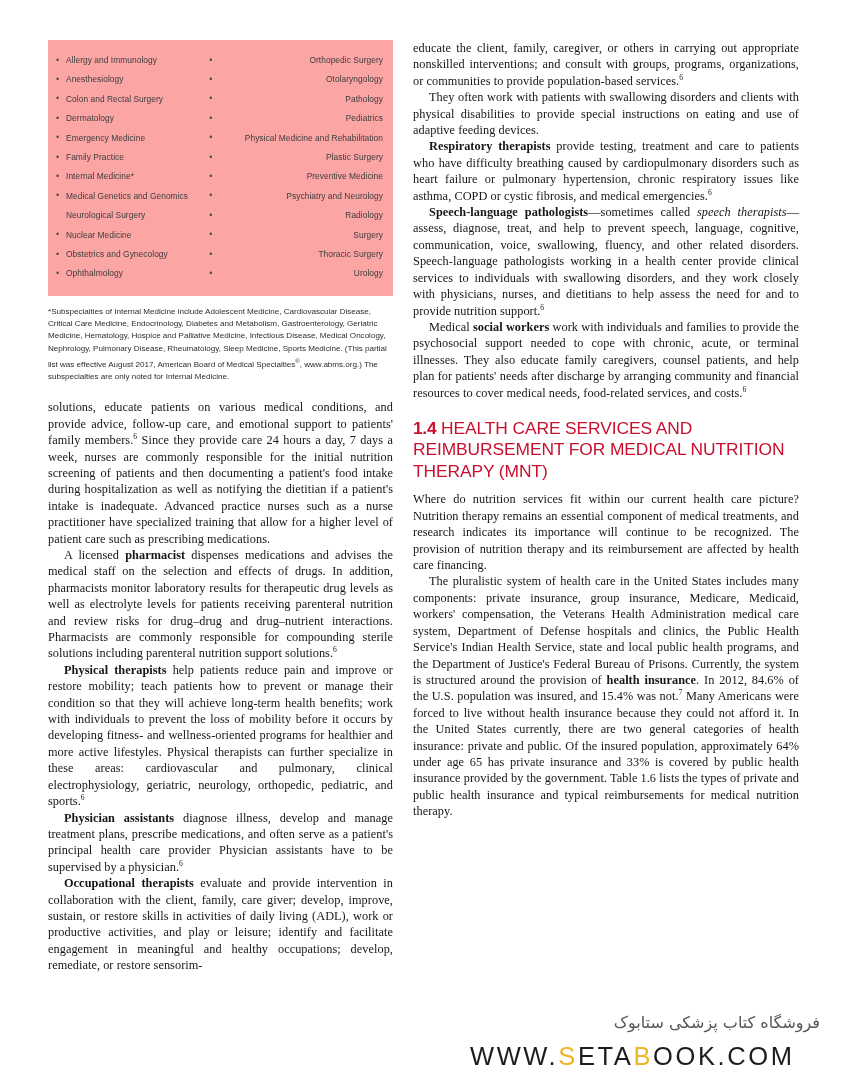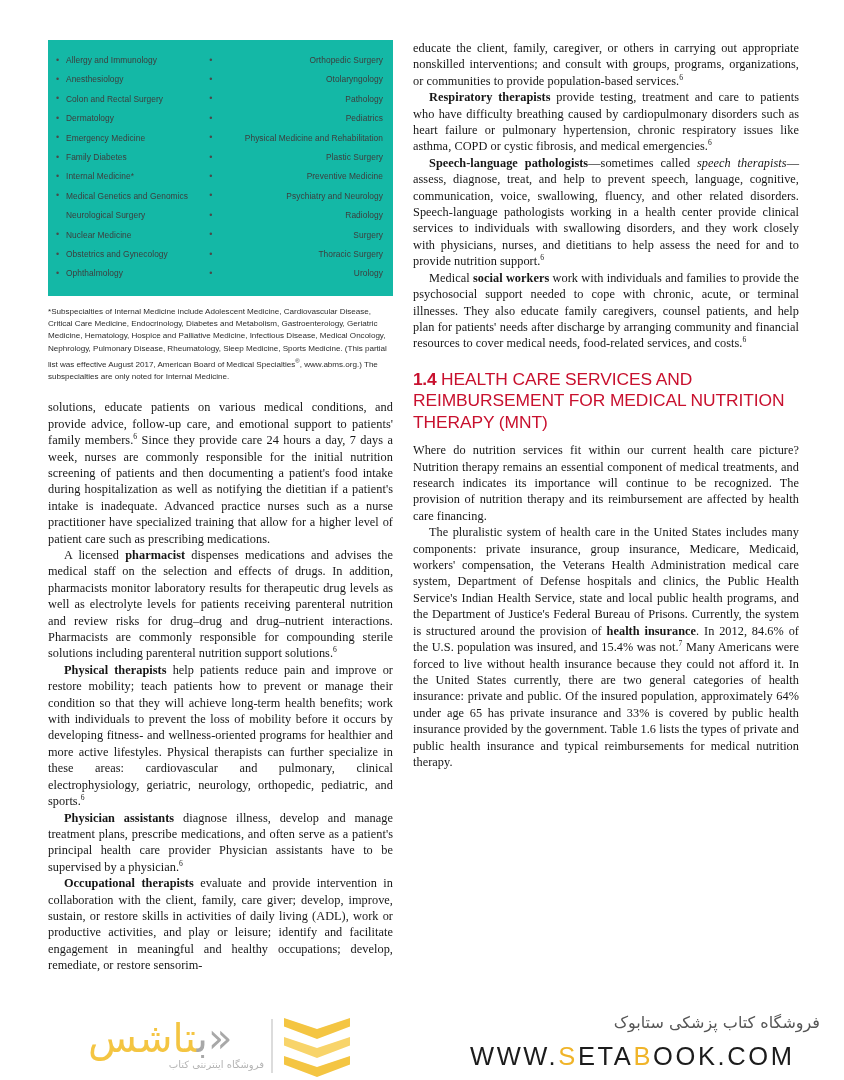--- a/index.html
+++ b/index.html
@@ -48,21 +48,21 @@
   }
   .table-caption .tnum {
     font-weight: bold;
     font-size: 12.1px;
   }
   .table-caption .tttl {
     font-weight: normal;
   }
 
   .table-box {
-    background: #14b8a6;
+    background: #fca5a5;
     padding: 11px 10px 12px 6px;
     width: 345px;
   }
   .table-cols {
     display: flex;
     gap: 0px;
   }
   .table-cols ul {
     list-style: none;
     margin: 0;
@@ -252,21 +252,21 @@
 
 
     <div class="table-box">
       <div class="table-cols">
         <ul class="tcol-a">
           <li>Allergy and Immunology</li>
           <li>Anesthesiology</li>
           <li>Colon and Rectal Surgery</li>
           <li>Dermatology</li>
           <li>Emergency Medicine</li>
-          <li>Family Diabetes</li>
+          <li>Family Practice</li>
           <li>Internal Medicine*</li>
           <li class="multi">Medical Genetics and Genomics Neurological Surgery</li>
           <li>Nuclear Medicine</li>
           <li>Obstetrics and Gynecology</li>
           <li>Ophthalmology</li>
         </ul>
         <ul class="tcol-b">
           <li>Orthopedic Surgery</li>
           <li>Otolaryngology</li>
           <li>Pathology</li>
@@ -295,49 +295,40 @@
 
     <p class="body indent"><span class="b">Physician assistants</span><span> diagnose illness, develop and manage treatment plans, prescribe medications, and often serve as a patient's principal health care provider Physician assistants have to be supervised by a physician.</span><sup class="ref">6</sup></p>
 
     <p class="body indent"><span class="b">Occupational therapists</span><span> evaluate and provide intervention in collaboration with the client, family, care giver; develop, improve, sustain, or restore skills in activities of daily living (ADL), work or productive activities, and play or leisure; identify and facilitate engagement in meaningful and healthy occupations; develop, remediate, or restore sensorim-</span></p>
   </div>
 
   <div class="col-right">
 
     <p class="body noindent"><span>educate the client, family, caregiver, or others in carrying out appropriate nonskilled interventions; and consult with groups, programs, organizations, or communities to provide population-based services.</span><sup class="ref">6</sup></p>
 
+    <p class="body indent"><span>They often work with patients with swallowing disorders and clients with physical disabilities to provide special instructions on eating and use of adaptive feeding devices.</span></p>
 
     <p class="body indent"><span class="b">Respiratory therapists</span><span> provide testing, treatment and care to patients who have difficulty breathing caused by cardiopulmonary disorders such as heart failure or pulmonary hypertension, chronic respiratory issues like asthma, COPD or cystic fibrosis, and medical emergencies.</span><sup class="ref">6</sup></p>
 
     <p class="body indent"><span class="b">Speech-language pathologists</span><span>—sometimes called </span><span class="it">speech therapists</span><span>—assess, diagnose, treat, and help to prevent speech, language, cognitive, communication, voice, swallowing, fluency, and other related disorders. Speech-language pathologists working in a health center provide clinical services to individuals with swallowing disorders, and they work closely with physicians, nurses, and dietitians to help assess the need for and to provide nutrition support.</span><sup class="ref">6</sup></p>
 
     <p class="body indent"><span>Medical </span><span class="b">social workers</span><span> work with individuals and families to provide the psychosocial support needed to cope with chronic, acute, or terminal illnesses. They also educate family caregivers, counsel patients, and help plan for patients' needs after discharge by arranging community and financial resources to cover medical needs, food-related services, and costs.</span><sup class="ref">6</sup></p>
 
     <h2 class="sec-head"><span class="secnum">1.4</span> <span>HEALTH CARE SERVICES AND REIMBURSEMENT FOR MEDICAL NUTRITION THERAPY (MNT)</span></h2>
 
     <p class="body noindent"><span>Where do nutrition services fit within our current health care picture? Nutrition therapy remains an essential component of medical treatments, and research indicates its importance will continue to be recognized. The provision of nutrition therapy and its reimbursement are affected by health care financing.</span></p>
 
     <p class="body indent"><span>The pluralistic system of health care in the United States includes many components: private insurance, group insurance, Medicare, Medicaid, workers' compensation, the Veterans Health Administration medical care system, Department of Defense hospitals and clinics, the Public Health Service's Indian Health Service, state and local public health programs, and the Department of Justice's Federal Bureau of Prisons. Currently, the system is structured around the provision of </span><span class="b">health insurance</span><span>. In 2012, 84.6% of the U.S. population was insured, and 15.4% was not.</span><sup class="ref">7</sup><span> Many Americans were forced to live without health insurance because they could not afford it. In the United States currently, there are two general categories of health insurance: private and public. Of the insured population, approximately 64% under age 65 has private insurance and 33% is covered by public health insurance provided by the government. Table 1.6 lists the types of private and public health insurance and typical reimbursements for medical nutrition therapy.</span></p>
 
   </div>
 
   <div class="bottom-fade"></div>
 
   <div class="footer">
 
-    <div class="footer-left">
-      <div class="logo-word"><span class="grey">«ب</span><span>تاشس</span></div>
-      <div class="logo-sub">فروشگاه اینترنتی کتاب</div>
-      <div class="logo-divider"></div>
-      <div class="logo-chevrons">
-        <div class="chev c1"></div>
-        <div class="chev c2"></div>
-        <div class="chev c3"></div>
-      </div>
-    </div>
 
     <div class="footer-right">
       <div class="fa-title">فروشگاه کتاب پزشکی ستابوک</div>
       <div class="url"><span>WWW.</span><span class="hl">S</span><span>ETA</span><span class="hl">B</span><span>OOK.COM</span></div>
     </div>
   </div>
 
 </div>
 
 </body></html>

